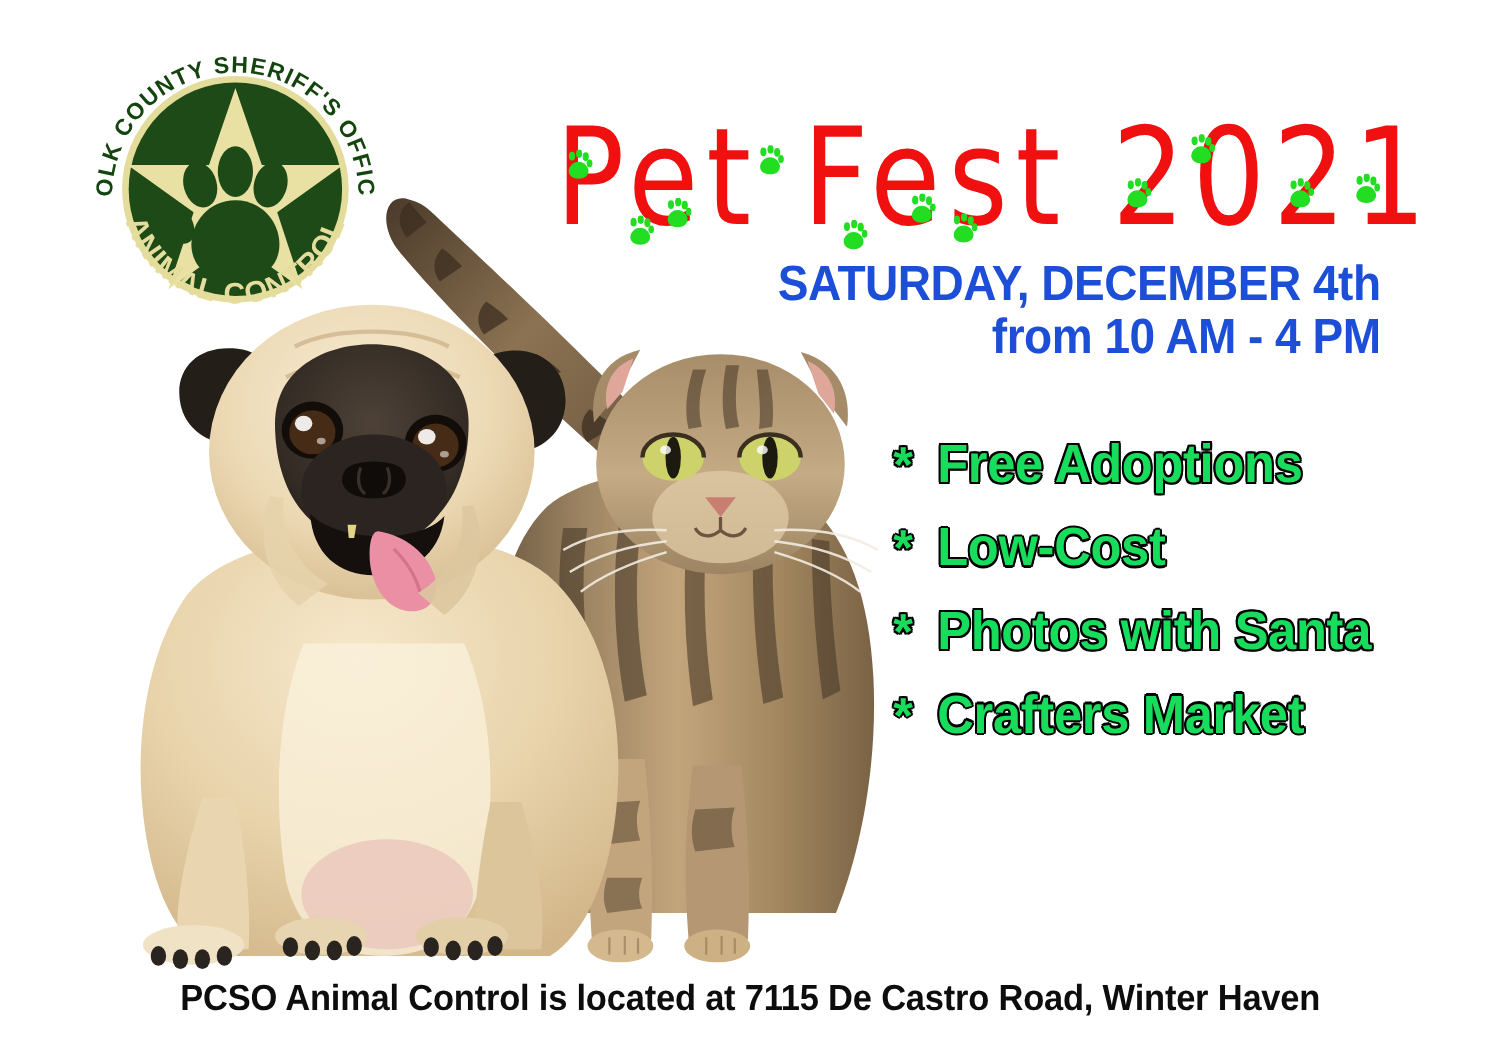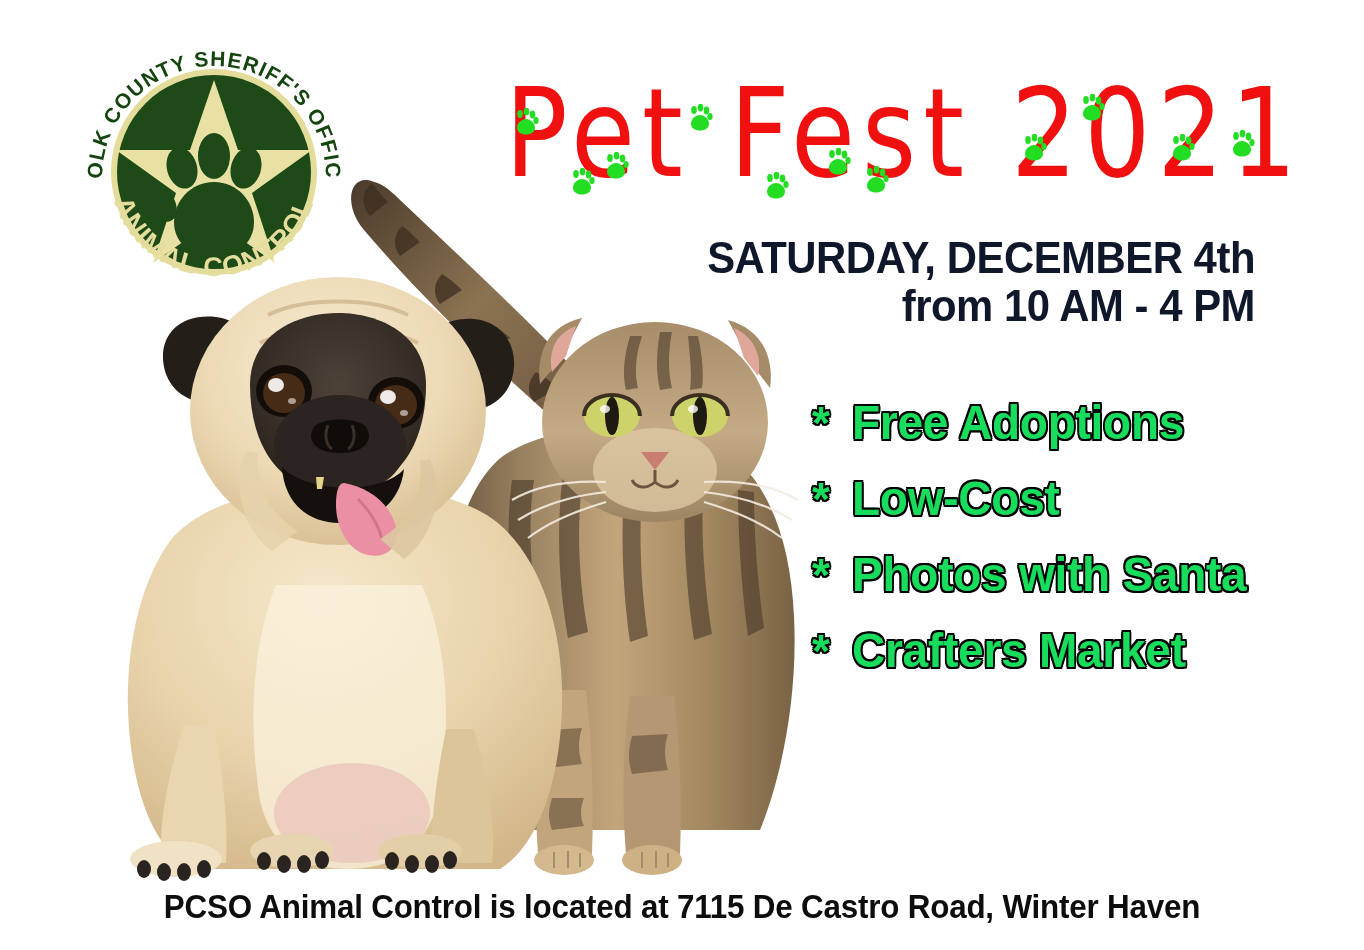--- a/index.html
+++ b/index.html
@@ -32,21 +32,21 @@
   
   .animal { position: absolute; }
   #cat-figure { left: 330px; top: 130px; width: 520px; height: 745px; }
   #dog-figure { left: 100px; top: 255px; width: 500px; height: 630px; }
   .animal svg { display:block; width: 100%; height: 100%; }
 
   
   #title-block {
     position: absolute;
     left: 505px;
-    top: 72px;
+    top: 100px;
     width: 760px;
     height: 130px;
   }
   #title-text {
     font-family: "DejaVu Sans", sans-serif;
     font-size: 104px;
     font-weight: 400;
     color: #f01010;
     letter-spacing: 7px;
     white-space: nowrap;
@@ -63,21 +63,21 @@
   }
   .pawmark svg { display:block; width:100%; height:100%; }
 
   
   #date-block {
     position: absolute;
     left: 655px;
     top: 235px;
     width: 600px;
     text-align: right;
-    color: #0f172a;
+    color: #1d4ed8;
   }
   #date-line-1 {
     font-family: "Liberation Sans Narrow", "Liberation Sans", sans-serif;
     font-size: 45px;
     font-weight: bold;
     line-height: 1.04;
     letter-spacing: -0.5px;
     transform: scaleX(0.93);
     transform-origin: right center;
     white-space: nowrap;

